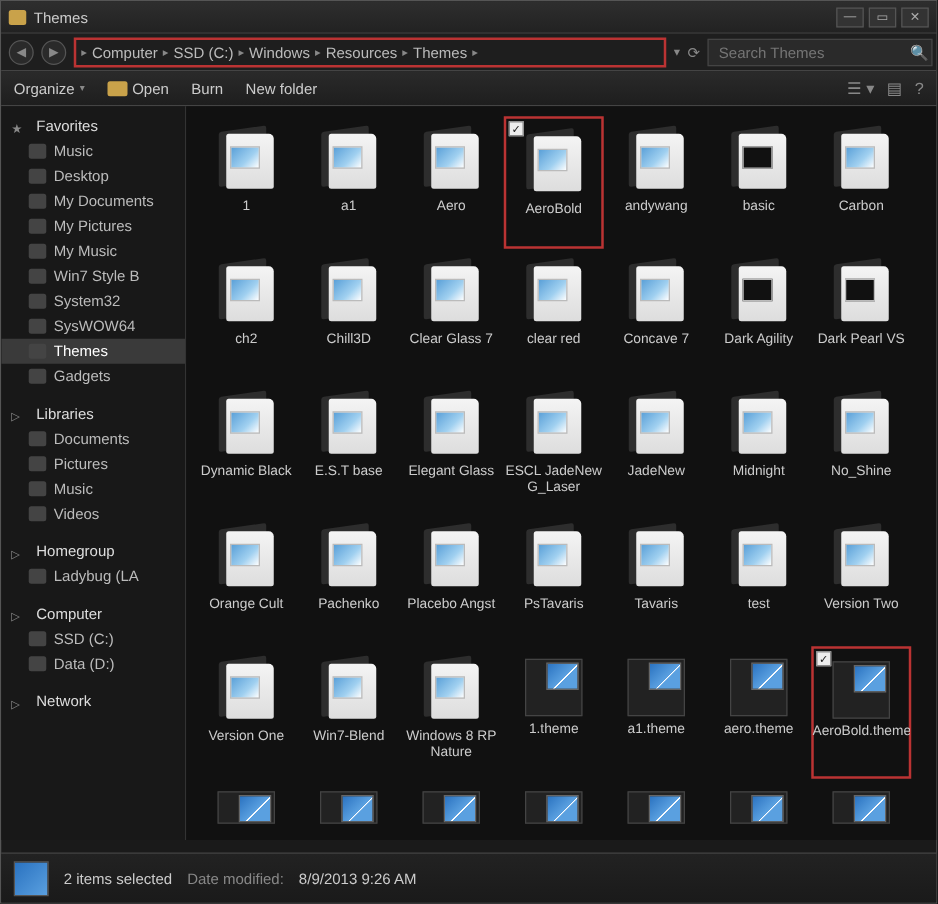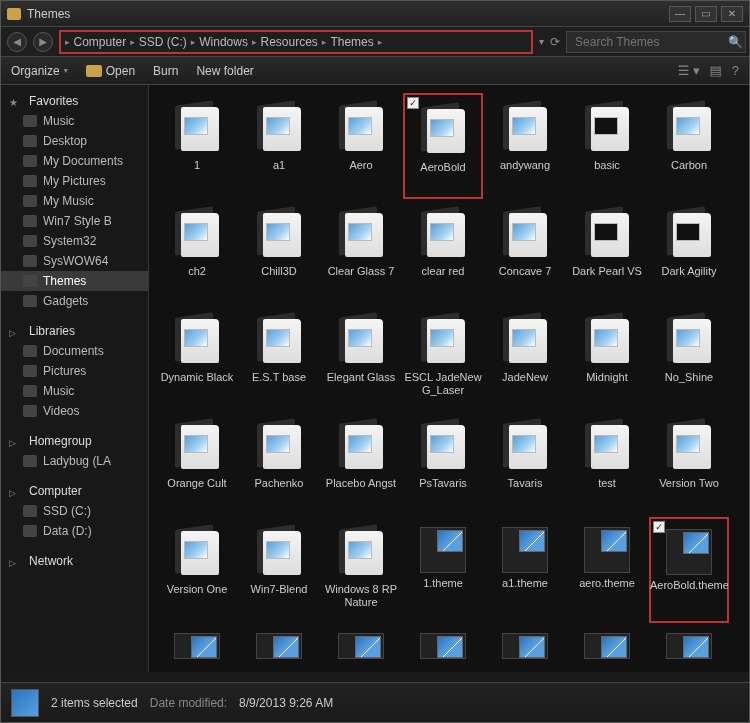--- a/index.html
+++ b/index.html
@@ -317,29 +317,29 @@
               <div class="folder-preview"></div>
             </div>
             <div class="label">Concave 7</div>
           </div>
           <div class="item">
             <div class="thumb">
               <div class="folder-back"></div>
               <div class="folder-front"></div>
               <div class="folder-preview" style="background: rgb(17, 17, 17);"></div>
             </div>
+            <div class="label">Dark Agility</div>
+          </div>
+          <div class="item">
+            <div class="thumb">
+              <div class="folder-back"></div>
+              <div class="folder-front"></div>
+              <div class="folder-preview" style="background: rgb(17, 17, 17);"></div>
+            </div>
             <div class="label">Dark Pearl VS</div>
-          </div>
-          <div class="item">
-            <div class="thumb">
-              <div class="folder-back"></div>
-              <div class="folder-front"></div>
-              <div class="folder-preview" style="background: rgb(17, 17, 17);"></div>
-            </div>
-            <div class="label">Dark Agility</div>
           </div>
           <div class="item">
             <div class="thumb">
               <div class="folder-back"></div>
               <div class="folder-front"></div>
               <div class="folder-preview"></div>
             </div>
             <div class="label">Dynamic Black</div>
           </div>
           <div class="item">

